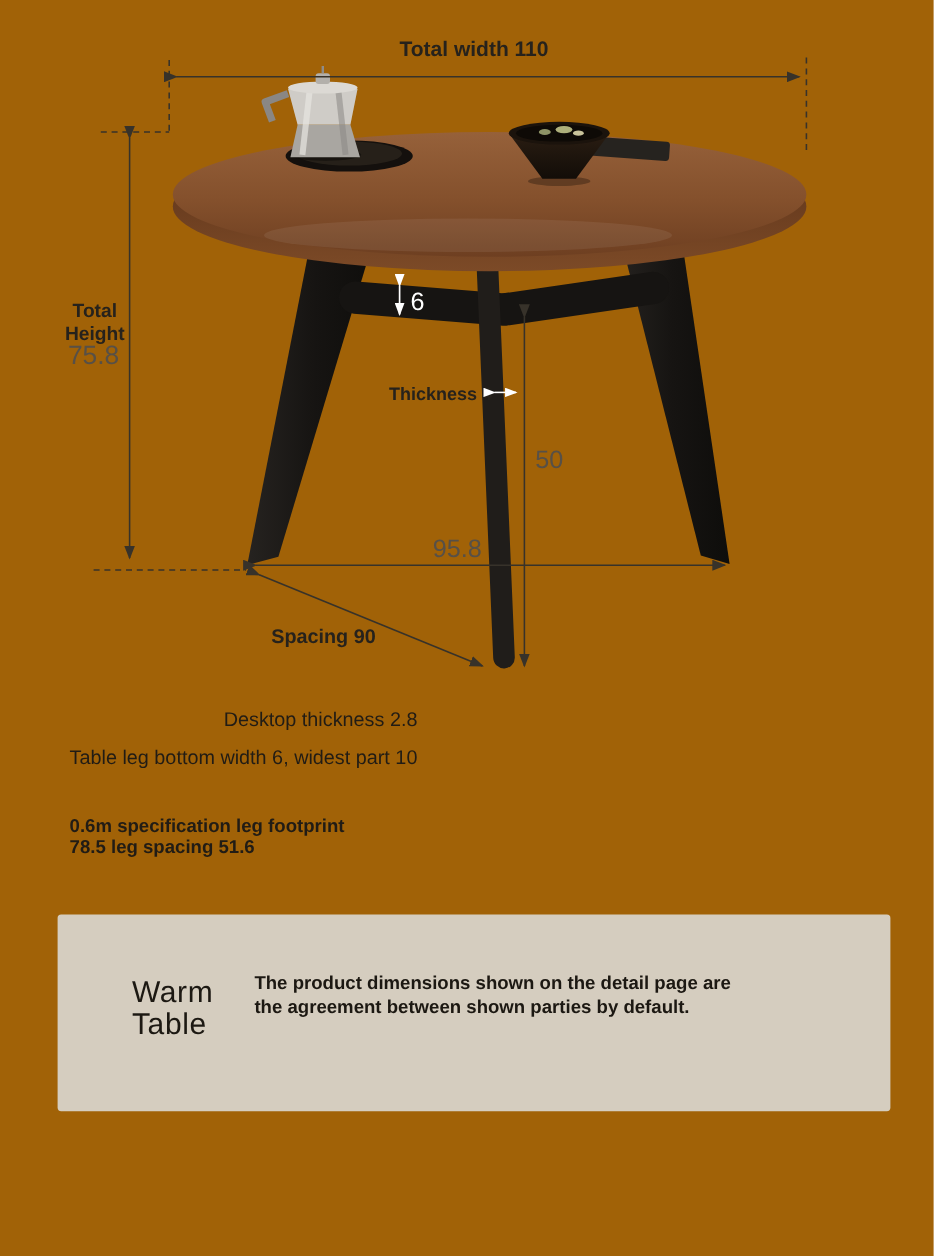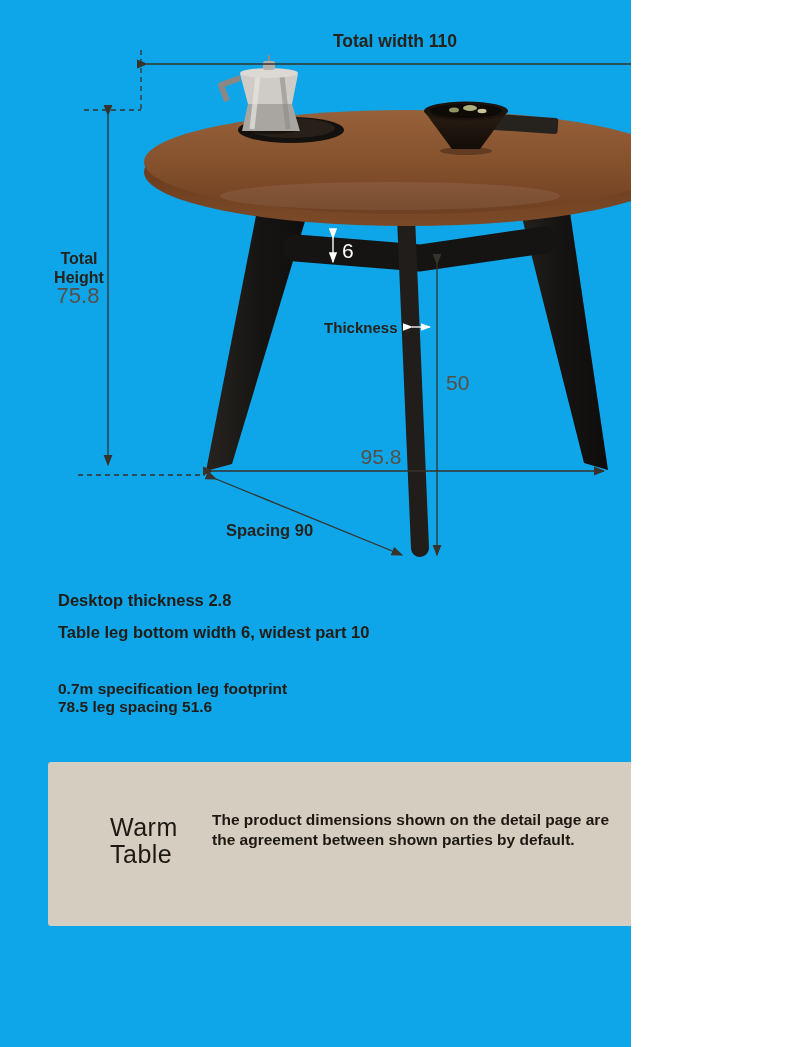--- a/index.html
+++ b/index.html
@@ -1,27 +1,27 @@
 <!DOCTYPE html>
 <html><head>
 <meta charset="utf-8">
 <style>
   html,body{margin:0;padding:0;}
   body{font-family:"Liberation Sans", sans-serif;}
   .canvas{
     position:relative;
-    width:631px;height:1047px;
-    background:#0ea5e9;
+    width:778px;height:1047px;
+    background:#a16207;
     overflow:hidden;
   }
   .fig{position:absolute;left:0;top:0;}
   .note1{
     position:absolute;left:58px;top:584px;
-    font-size:16.5px;font-weight:bold;color:#211c15;
-    line-height:32px;white-space:nowrap;
+    font-size:16.5px;font-weight:normal;color:#211c15;
+    line-height:32px;white-space:nowrap;text-align:right;
   }
   .note2{
     position:absolute;left:58px;top:680px;
     font-size:15.5px;font-weight:bold;color:#211c15;
     line-height:17.5px;white-space:nowrap;
   }
   .warmbox{
     position:absolute;left:48px;top:762px;
     width:694px;height:164px;
     background:#d5cdbf;border-radius:3px;
@@ -130,21 +130,21 @@
     <line x1="216" y1="479" x2="402" y2="555" stroke="#37322a" stroke-width="1.3" marker-start="url(#ad)" marker-end="url(#ad)"></line>
     <text x="226" y="536" font-size="16.5" class="dimlabel">Spacing 90</text>
   </svg>
 
   <div class="note1">
     <div>Desktop thickness 2.8</div>
     <div>Table leg bottom width 6, widest part 10</div>
   </div>
 
   <div class="note2">
-    <div>0.7m specification leg footprint</div>
+    <div>0.6m specification leg footprint</div>
     <div>78.5 leg spacing 51.6</div>
   </div>
 
   <div class="warmbox">
     <div class="warm-title">
       <div>Warm</div>
       <div>Table</div>
     </div>
     <div class="warm-body">
       <div>The product dimensions shown on the detail page are</div>

